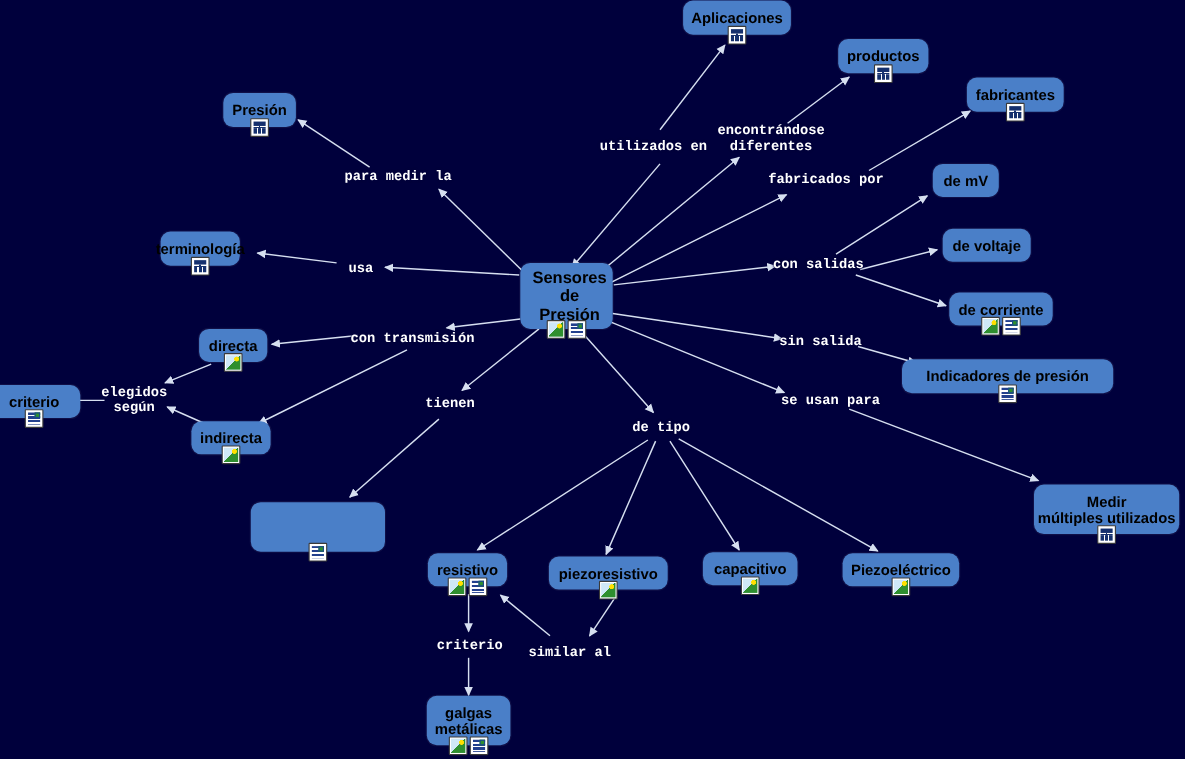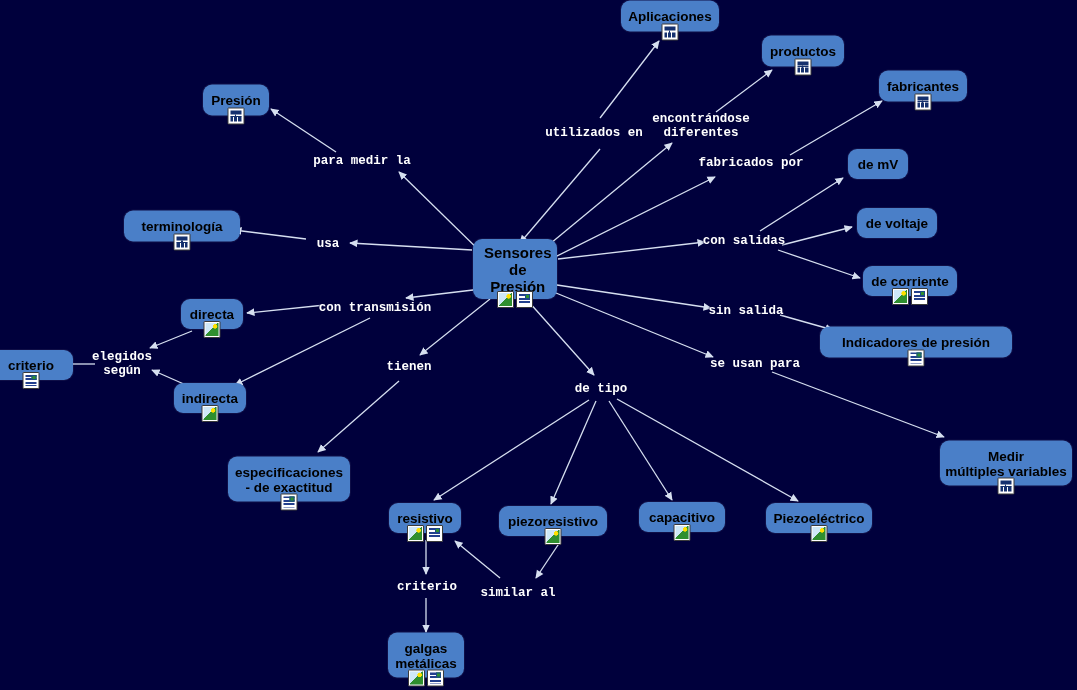--- a/index.html
+++ b/index.html
@@ -152,32 +152,31 @@
       </g>
   </svg>
   <div id="node-layer">
       <div class="node big" style="left: 515px; top: 269px; width: 84px; height: 60px; background: rgb(74, 127, 200); display: flex; align-items: center; justify-content: flex-start;"><span class="label">Sensores
 de
 Presión</span><div class="icons"><span class="ic ic-image"></span><span class="ic ic-note"></span></div></div>
       <div class="node" style="left: 670px; top: 16px; width: 98px; height: 31px; background: rgb(74, 127, 200); display: flex; align-items: center; justify-content: center;"><span class="label">Aplicaciones</span><div class="icons"><span class="ic ic-tree"><i class="stem"></i></span></div></div>
       <div class="node" style="left: 803px; top: 51px; width: 82px; height: 31px; background: rgb(74, 127, 200); display: flex; align-items: center; justify-content: center;"><span class="label">productos</span><div class="icons"><span class="ic ic-tree"><i class="stem"></i></span></div></div>
       <div class="node" style="left: 923px; top: 86px; width: 88px; height: 31px; background: rgb(74, 127, 200); display: flex; align-items: center; justify-content: center;"><span class="label">fabricantes</span><div class="icons"><span class="ic ic-tree"><i class="stem"></i></span></div></div>
       <div class="node" style="left: 236px; top: 100px; width: 66px; height: 31px; background: rgb(74, 127, 200); display: flex; align-items: center; justify-content: center;"><span class="label">Presión</span><div class="icons"><span class="ic ic-tree"><i class="stem"></i></span></div></div>
-      <div class="node" style="left: 182px; top: 226px; width: 116px; height: 31px; background: rgb(74, 127, 200); display: flex; align-items: center; justify-content: center;"><span class="label">terminología</span><div class="icons"><span class="ic ic-tree"><i class="stem"></i></span></div></div>
+      <div class="node" style="left: 182px; top: 226px; width: 72px; height: 31px; background: rgb(74, 127, 200); display: flex; align-items: center; justify-content: center;"><span class="label">terminología</span><div class="icons"><span class="ic ic-tree"><i class="stem"></i></span></div></div>
       <div class="node" style="left: 878px; top: 164px; width: 60px; height: 30px; background: rgb(74, 127, 200); display: flex; align-items: center; justify-content: center;"><span class="label">de mV</span></div>
       <div class="node" style="left: 897px; top: 223px; width: 80px; height: 30px; background: rgb(74, 127, 200); display: flex; align-items: center; justify-content: center;"><span class="label">de voltaje</span></div>
       <div class="node" style="left: 910px; top: 281px; width: 94px; height: 30px; background: rgb(74, 127, 200); display: flex; align-items: center; justify-content: center;"><span class="label">de corriente</span><div class="icons"><span class="ic ic-image"></span><span class="ic ic-note"></span></div></div>
       <div class="node" style="left: 916px; top: 342px; width: 192px; height: 31px; background: rgb(74, 127, 200); display: flex; align-items: center; justify-content: center;"><span class="label">Indicadores de presión</span><div class="icons"><span class="ic ic-note"></span></div></div>
       <div class="node" style="left: 1006px; top: 463px; width: 132px; height: 45px; background: rgb(74, 127, 200); display: flex; align-items: center; justify-content: center;"><span class="label">Medir
-múltiples variables</span><div class="icons"><span class="ic ic-tree"><i class="stem"></i></span></div></div>
+múltiples utilizados</span><div class="icons"><span class="ic ic-tree"><i class="stem"></i></span></div></div>
       <div class="node" style="left: 212px; top: 314px; width: 62px; height: 30px; background: rgb(74, 127, 200); display: flex; align-items: center; justify-content: center;"><span class="label">directa</span><div class="icons"><span class="ic ic-image"></span></div></div>
       <div class="node" style="left: 210px; top: 398px; width: 72px; height: 30px; background: rgb(74, 127, 200); display: flex; align-items: center; justify-content: center;"><span class="label">indirecta</span><div class="icons"><span class="ic ic-image"></span></div></div>
       <div class="node" style="left: 31px; top: 365px; width: 84px; height: 30px; background: rgb(74, 127, 200); display: flex; align-items: center; justify-content: center;"><span class="label">criterio</span><div class="icons"><span class="ic ic-note"></span></div></div>
-      <div class="node" style="left: 289px; top: 479px; width: 122px; height: 45px; background: rgb(74, 127, 200); display: flex; align-items: center; justify-content: center;"><span class="label">especificaciones
-- de exactitud</span><div class="icons"><span class="ic ic-note"></span></div></div>
+      <div class="node" style="left: 289px; top: 479px; width: 122px; height: 45px; background: rgb(74, 127, 200); display: flex; align-items: center; justify-content: center;"><div class="icons"><span class="ic ic-note"></span></div></div>
       <div class="node" style="left: 425px; top: 518px; width: 72px; height: 30px; background: rgb(74, 127, 200); display: flex; align-items: center; justify-content: center;"><span class="label">resistivo</span><div class="icons"><span class="ic ic-image"></span><span class="ic ic-note"></span></div></div>
       <div class="node" style="left: 553px; top: 521px; width: 108px; height: 30px; background: rgb(74, 127, 200); display: flex; align-items: center; justify-content: center;"><span class="label">piezoresistivo</span><div class="icons"><span class="ic ic-image"></span></div></div>
       <div class="node" style="left: 682px; top: 517px; width: 86px; height: 30px; background: rgb(74, 127, 200); display: flex; align-items: center; justify-content: center;"><span class="label">capacitivo</span><div class="icons"><span class="ic ic-image"></span></div></div>
       <div class="node" style="left: 819px; top: 518px; width: 106px; height: 30px; background: rgb(74, 127, 200); display: flex; align-items: center; justify-content: center;"><span class="label">Piezoeléctrico</span><div class="icons"><span class="ic ic-image"></span></div></div>
       <div class="node" style="left: 426px; top: 655px; width: 76px; height: 45px; background: rgb(74, 127, 200); display: flex; align-items: center; justify-content: center;"><span class="label">galgas
 metálicas</span><div class="icons"><span class="ic ic-image"></span><span class="ic ic-note"></span></div></div>
     </div>
   <div id="label-layer">
       <div class="linklabel" style="left: 362px; top: 161px;">para medir la</div>
       <div class="linklabel" style="left: 594px; top: 133px;">utilizados en</div>

